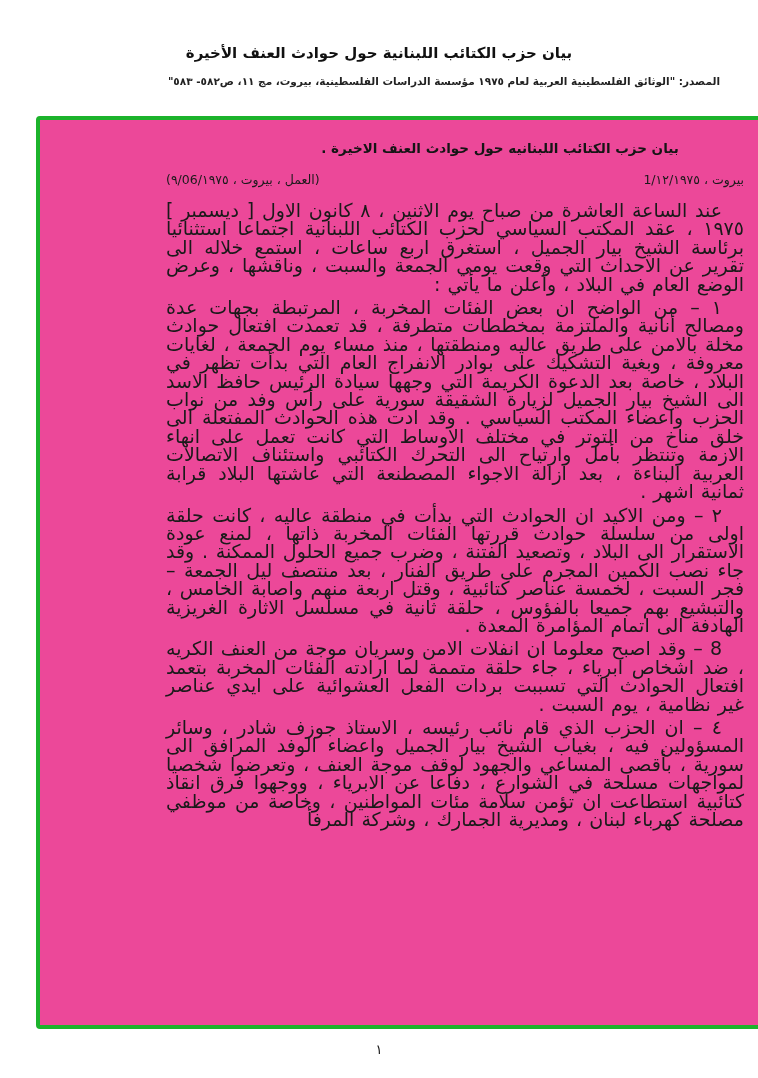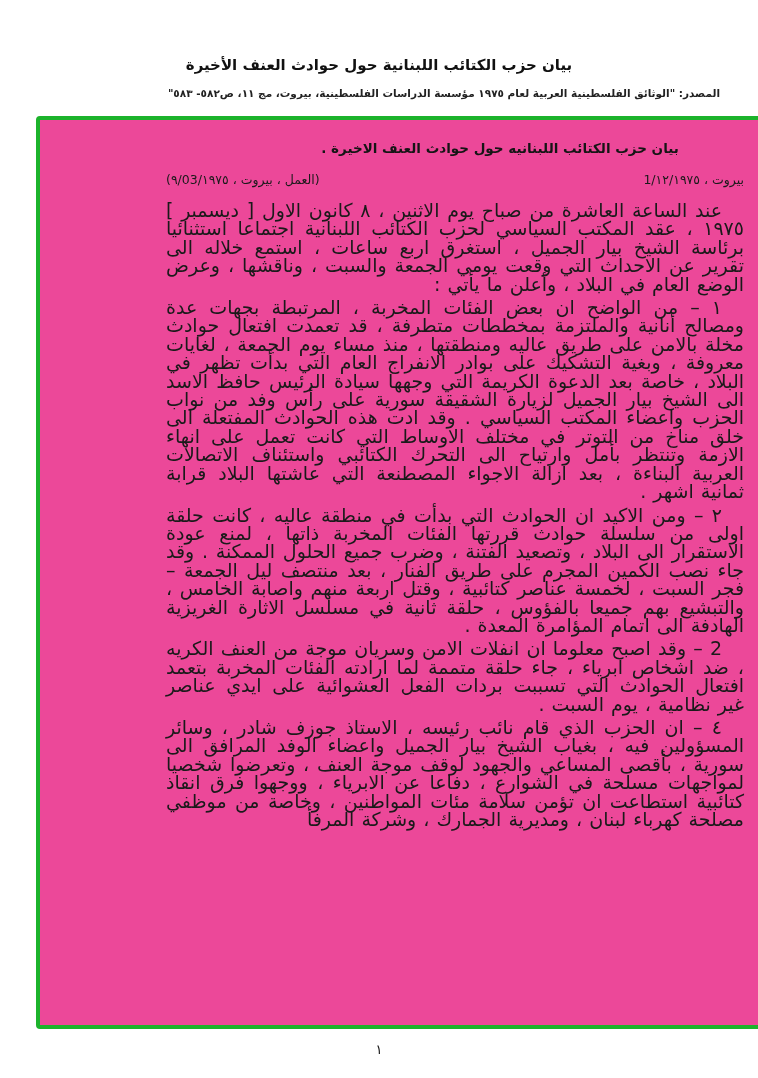--- a/index.html
+++ b/index.html
@@ -6,21 +6,21 @@
   .page {
     position: relative;
     width: 758px;
     height: 1078px;
     background: #ffffff;
     font-family: "DejaVu Sans", sans-serif;
     color: #1b1b1b;
     overflow: hidden;
     box-sizing: border-box;
   }
-  .page-header { padding-top: 56px; }
+  .page-header { padding-top: 44px; }
   .header-title {
     margin: 0;
     text-align: center;
     font-size: 15px;
     font-weight: bold;
     color: #111;
   }
   .source-line {
     margin-top: 13px;
     padding: 0 38px;
@@ -90,27 +90,27 @@
     <div class="source-line" dir="rtl">المصدر: "الوثائق الفلسطينية العربية لعام ١٩٧٥ مؤسسة الدراسات الفلسطينية، بيروت، مج ١١، ص٥٨٢- ٥٨٣"</div>
   </header>
 
   <div class="doc-frame">
     <div class="doc-scan" dir="rtl">
 
       <h2 class="doc-title">بيان حزب الكتائب اللبنانيه حول حوادث العنف الاخيرة .</h2>
 
       <div class="dateline">
         <span>بيروت ، 1/١٢/١٩٧٥</span>
-        <span>(العمل ، بيروت ، ٩/03/١٩٧٥)</span>
+        <span>(العمل ، بيروت ، ٩/06/١٩٧٥)</span>
       </div>
 
       <p class="body-par">عند الساعة العاشرة من صباح يوم الاثنين ، ٨ كانون الاول [ ديسمبر ] ١٩٧٥ ، عقد المكتب السياسي لحزب الكتائب اللبنانية اجتماعا استثنائيا برئاسة الشيخ بيار الجميل ، استغرق اربع ساعات ، استمع خلاله الى تقرير عن الاحداث التي وقعت يومي الجمعة والسبت ، وناقشها ، وعرض الوضع العام في البلاد ، وأعلن ما يأتي :</p>
       <p class="body-par">١ – من الواضح ان بعض الفئات المخربة ، المرتبطة بجهات عدة ومصالح أنانية والملتزمة بمخططات متطرفة ، قد تعمدت افتعال حوادث مخلة بالامن على طريق عاليه ومنطقتها ، منذ مساء يوم الجمعة ، لغايات معروفة ، وبغية التشكيك على بوادر الانفراج العام التي بدأت تظهر في البلاد ، خاصة بعد الدعوة الكريمة التي وجهها سيادة الرئيس حافظ الاسد الى الشيخ بيار الجميل لزيارة الشقيقة سورية على رأس وفد من نواب الحزب واعضاء المكتب السياسي . وقد ادت هذه الحوادث المفتعلة الى خلق مناخ من التوتر في مختلف الاوساط التي كانت تعمل على انهاء الازمة وتنتظر بأمل وارتياح الى التحرك الكتائبي واستئناف الاتصالات العربية البناءة ، بعد ازالة الاجواء المصطنعة التي عاشتها البلاد قرابة ثمانية اشهر .</p>
       <p class="body-par">٢ – ومن الاكيد ان الحوادث التي بدأت في منطقة عاليه ، كانت حلقة اولى من سلسلة حوادث قررتها الفئات المخربة ذاتها ، لمنع عودة الاستقرار الى البلاد ، وتصعيد الفتنة ، وضرب جميع الحلول الممكنة . وقد جاء نصب الكمين المجرم على طريق الفنار ، بعد منتصف ليل الجمعة – فجر السبت ، لخمسة عناصر كتائبية ، وقتل اربعة منهم واصابة الخامس ، والتبشيع بهم جميعا بالفؤوس ، حلقة ثانية في مسلسل الاثارة الغريزية الهادفة الى اتمام المؤامرة المعدة .</p>
-      <p class="body-par">2 – وقد اصبح معلوما ان انفلات الامن وسريان موجة من العنف الكريه ، ضد اشخاص ابرياء ، جاء حلقة متممة لما ارادته الفئات المخربة بتعمد افتعال الحوادث التي تسببت بردات الفعل العشوائية على ايدي عناصر غير نظامية ، يوم السبت .</p>
+      <p class="body-par">8 – وقد اصبح معلوما ان انفلات الامن وسريان موجة من العنف الكريه ، ضد اشخاص ابرياء ، جاء حلقة متممة لما ارادته الفئات المخربة بتعمد افتعال الحوادث التي تسببت بردات الفعل العشوائية على ايدي عناصر غير نظامية ، يوم السبت .</p>
       <p class="body-par">٤ – ان الحزب الذي قام نائب رئيسه ، الاستاذ جوزف شادر ، وسائر المسؤولين فيه ، بغياب الشيخ بيار الجميل واعضاء الوفد المرافق الى سورية ، بأقصى المساعي والجهود لوقف موجة العنف ، وتعرضوا شخصيا لمواجهات مسلحة في الشوارع ، دفاعا عن الابرياء ، ووجهوا فرق انقاذ كتائبية استطاعت ان تؤمن سلامة مئات المواطنين ، وخاصة من موظفي مصلحة كهرباء لبنان ، ومديرية الجمارك ، وشركة المرفأ</p>
 
     </div>
   </div>
 
   <div class="page-number">١</div>
 
 </div>
 
 </body></html>

